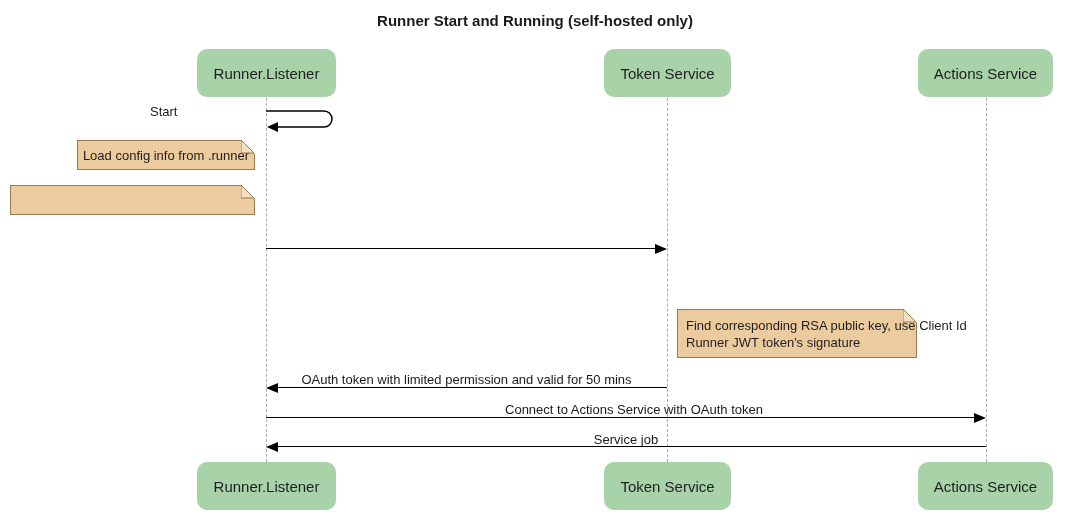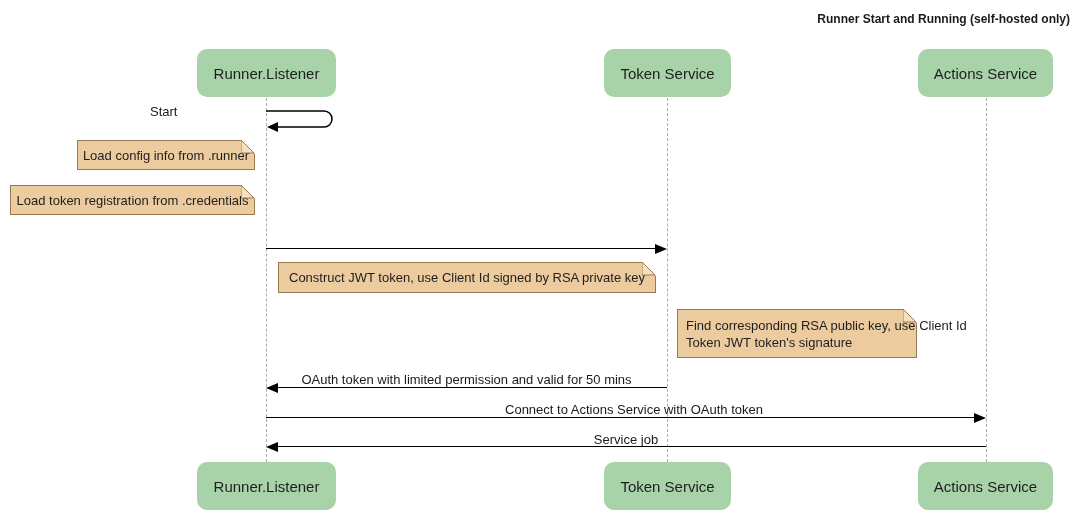--- a/index.html
+++ b/index.html
@@ -1,22 +1,22 @@
 <!DOCTYPE html>
 <html style="--participant-fill: #a8d3a9; --note-fill: #eccb9e; --note-border: #9a7b4f; --note-fold-fill: #f4e0c0; --lifeline: #ababab; --arrow: #000000; --text: #1a1a1a;"><head>
 <meta charset="utf-8">
 <style>
   html,body{margin:0;padding:0;background:#fff;}
   .canvas{
     position:relative;width:1070px;height:525px;background:#fff;
     font-family:"Liberation Sans",sans-serif;color:var(--text,#1a1a1a);overflow:hidden;
   }
   .title{
-    position:absolute;top:12px;left:0;width:1070px;text-align:right;
-    font-size:12px;font-weight:bold;
+    position:absolute;top:12px;left:0;width:1070px;text-align:center;
+    font-size:15px;font-weight:bold;
   }
   .participant{
     position:absolute;height:48px;background:var(--participant-fill,#a8d3a9);
     border-radius:10px;display:flex;align-items:center;justify-content:center;
     font-size:15px;color:#1e1e1e;white-space:nowrap;
   }
   #p-rl-top{left:197px;top:49px;width:139px;}
   #p-ts-top{left:604px;top:49px;width:127px;}
   #p-as-top{left:918px;top:49px;width:135px;}
   #p-rl-bot{left:197px;top:462px;width:139px;}
@@ -87,41 +87,33 @@
 
   <div class="note" id="n1">
     <span class="note-text">Load config info from .runner</span>
     <svg class="fold" viewBox="0 0 14 14">
       <polygon points="0,0 14,0 14,14" fill="#ffffff"></polygon>
       <polygon points="0,0 13,13 0,13" fill="var(--note-fold-fill,#f4e0c0)" stroke="var(--note-border,#9a7b4f)" stroke-width="1"></polygon>
     </svg>
   </div>
 
   <div class="note" id="n2">
-    <span class="note-text">Load token registration from .credentials</span>
     <svg class="fold" viewBox="0 0 14 14">
       <polygon points="0,0 14,0 14,14" fill="#ffffff"></polygon>
       <polygon points="0,0 13,13 0,13" fill="var(--note-fold-fill,#f4e0c0)" stroke="var(--note-border,#9a7b4f)" stroke-width="1"></polygon>
     </svg>
   </div>
 
   <div class="msg-line" id="m1-line"></div>
   <div class="head head-right" id="m1-head"></div>
 
-  <div class="note" id="n3">
-    <span class="note-text">Construct JWT token, use Client Id signed by RSA private key</span>
-    <svg class="fold" viewBox="0 0 14 14">
-      <polygon points="0,0 14,0 14,14" fill="#ffffff"></polygon>
-      <polygon points="0,0 13,13 0,13" fill="var(--note-fold-fill,#f4e0c0)" stroke="var(--note-border,#9a7b4f)" stroke-width="1"></polygon>
-    </svg>
-  </div>
 
   <div class="note" id="n4">
     <span class="note-line">Find corresponding RSA public key, use Client Id</span>
-    <span class="note-line">Token JWT token's signature</span>
+    <span class="note-line">Runner JWT token's signature</span>
     <svg class="fold" viewBox="0 0 14 14">
       <polygon points="0,0 14,0 14,14" fill="#ffffff"></polygon>
       <polygon points="0,0 13,13 0,13" fill="var(--note-fold-fill,#f4e0c0)" stroke="var(--note-border,#9a7b4f)" stroke-width="1"></polygon>
     </svg>
   </div>
 
   <div class="msg-label" id="m2-label">OAuth token with limited permission and valid for 50 mins</div>
   <div class="msg-line" id="m2-line"></div>
   <div class="head head-left" id="m2-head"></div>
 

